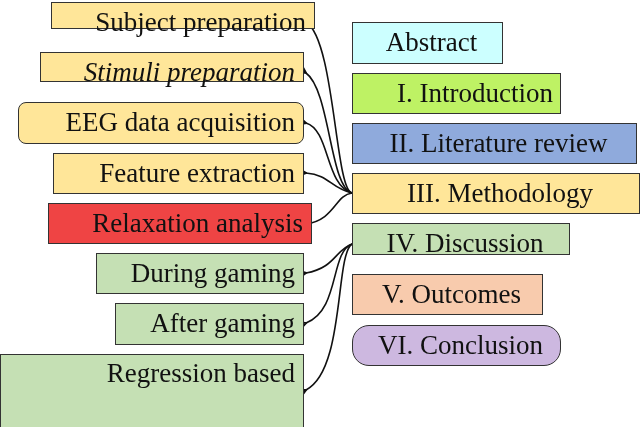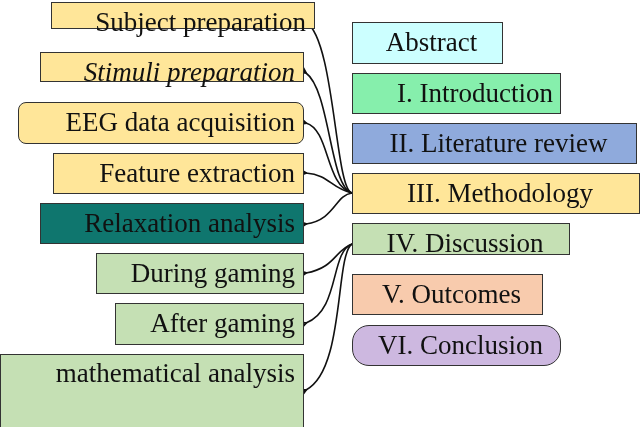--- a/index.html
+++ b/index.html
@@ -38,38 +38,38 @@
 </div>
 <div class="box left" style="left:40px;top:52px;width:264px;height:30px;background:#FFE699;font-style:italic;">
   <span>Stimuli preparation</span>
 </div>
 <div class="box left" style="left:18px;top:102px;width:286px;height:42px;background:#FFE699;border-radius:8px;">
   <span>EEG data acquisition</span>
 </div>
 <div class="box left" style="left:53px;top:153px;width:251px;height:41px;background:#FFE699;">
   <span>Feature extraction</span>
 </div>
-<div class="box left" style="left:40px;top:203px;width:264px;height:41px;background:#0f766e;text-align:right;">
+<div class="box left" style="left:48px;top:203px;width:264px;height:41px;background:#ef4444;text-align:right;">
   <span>Relaxation analysis</span>
 </div>
 
 <div class="box left" style="left:96px;top:253px;width:208px;height:41px;background:#C5E0B4;">
   <span>During gaming</span>
 </div>
 <div class="box left" style="left:115px;top:303px;width:189px;height:42px;background:#C5E0B4;">
   <span>After gaming</span>
 </div>
 <div class="box left multi" style="left:0px;top:354px;width:304px;height:76px;background:#C5E0B4;">
-  <div>mathematical analysis</div>
+  <div>Regression based</div>
 </div>
 
 <div class="box right" style="left:352px;top:22px;width:151px;height:42px;background:#CCFFFF;">
   <span>Abstract</span>
 </div>
-<div class="box right" style="left:352px;top:73px;width:209px;height:41px;background:#86efac;padding-left:37px;">
+<div class="box right" style="left:352px;top:73px;width:209px;height:41px;background:#bef264;padding-left:37px;">
   <span>I. Introduction</span>
 </div>
 <div class="box right" style="left:352px;top:123px;width:285px;height:41px;background:#8FAADC;">
   <span>II. Literature review</span>
 </div>
 <div class="box right" style="left:352px;top:173px;width:288px;height:41px;background:#FFE699;">
   <span>III. Methodology</span>
 </div>
 <div class="box right" style="left:352px;top:223px;width:218px;height:32px;background:#C5E0B4;">
   <span>IV. Discussion</span>

